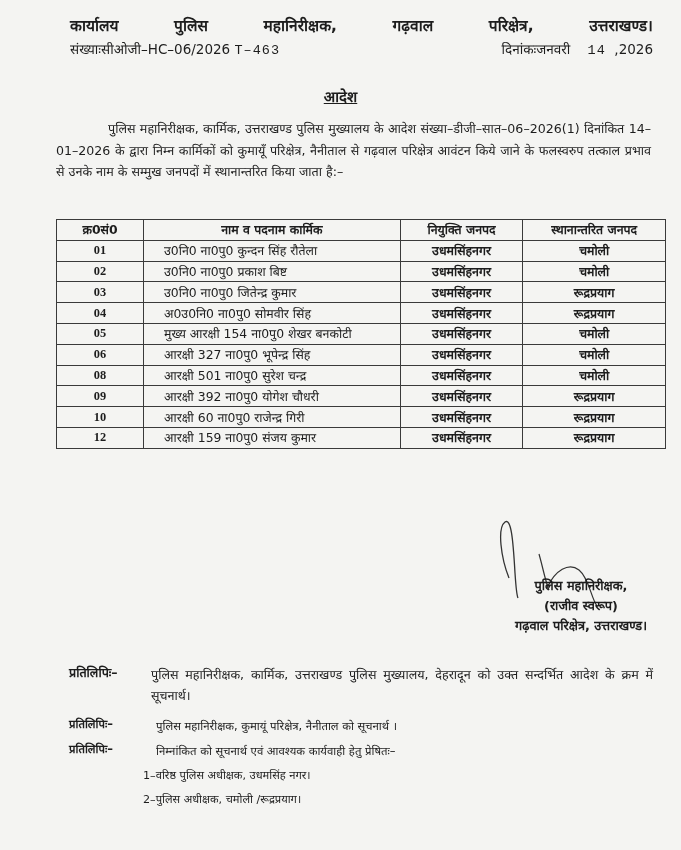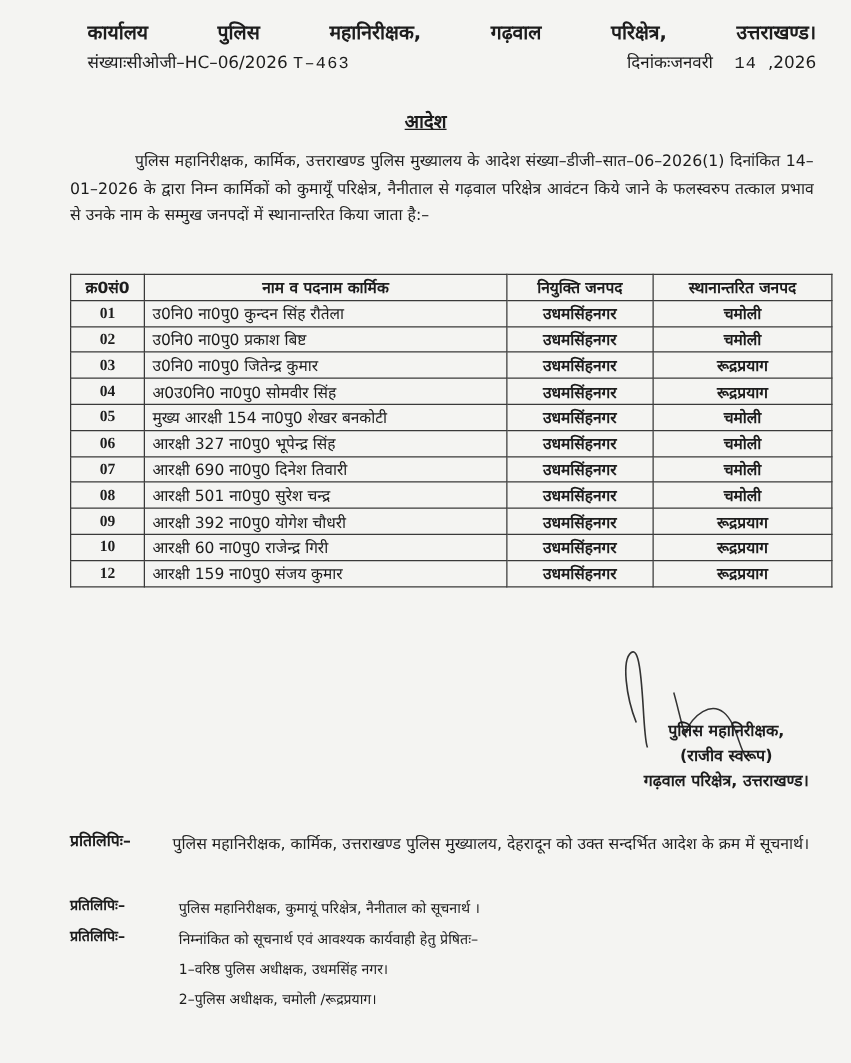--- a/index.html
+++ b/index.html
@@ -25,39 +25,39 @@
   .para {
     position: absolute; top: 118px; left: 56px; right: 30px;
     font-size: 12.6px; line-height: 21.5px; text-align: justify;
     text-indent: 52px;
   }
   table.list {
     position: absolute; top: 219px; left: 56px; width: 610px;
     border-collapse: collapse; font-size: 12.4px;
   }
   table.list th, table.list td {
-    border: 1.3px solid #3a3a3a; padding: 0 6px; height: 19.8px;
+    border: 1.3px solid #3a3a3a; padding: 0 20px; height: 19.8px;
     white-space: nowrap;
   }
   table.list th { font-weight: bold; text-align: center; }
   td.sn { text-align: center; width: 46px; font-weight: bold; font-family: Liberation Serif, serif; }
   td.nm { text-align: left; margin-left: 19px; }
   td.d1, td.d2 { text-align: center; font-weight: bold; }
   .signature {
     position: absolute; left: 487px; top: 518px; width: 120px; height: 90px;
   }
   .sig-block {
     position: absolute; top: 576px; right: 34px; text-align: center;
     font-size: 12.8px; line-height: 20px; font-weight: bold;
   }
   .cc {
     position: absolute; left: 56px; right: 28px; font-size: 12.6px;
     display: flex;
   }
-  .cc .lbl { width: 82px; flex: none; font-weight: bold; }
+  .cc .lbl { width: 82px; flex: none; font-weight: bold; margin-left: 13px; }
   .cc .txt { flex: 1; line-height: 21px; text-align: justify; }
   .cc1 { top: 664px; }
   .cc2 { top: 716px; font-size: 11.4px; }
   .cc3 { top: 741px; font-size: 11.4px; }
   .sub { position: absolute; left: 143px; font-size: 11.2px; }
   .sub1 { top: 767px; }
   .sub2 { top: 791px; }
   .cc2 .lbl, .cc3 .lbl { width: 87px; }
 </style>
 </head>
@@ -130,26 +130,20 @@
           <td class="d1">उधमसिंहनगर</td>
           <td class="d2">चमोली</td>
         </tr>
       <tr>
           <td class="sn">06</td>
           <td class="nm">आरक्षी 327 ना0पु0 भूपेन्द्र सिंह</td>
           <td class="d1">उधमसिंहनगर</td>
           <td class="d2">चमोली</td>
         </tr>
       <tr>
-          <td class="sn">07</td>
-          <td class="nm">आरक्षी 690 ना0पु0 दिनेश तिवारी</td>
-          <td class="d1">उधमसिंहनगर</td>
-          <td class="d2">चमोली</td>
-        </tr>
-      <tr>
           <td class="sn">08</td>
           <td class="nm">आरक्षी 501 ना0पु0 सुरेश चन्द्र</td>
           <td class="d1">उधमसिंहनगर</td>
           <td class="d2">चमोली</td>
         </tr>
       <tr>
           <td class="sn">09</td>
           <td class="nm">आरक्षी 392 ना0पु0 योगेश चौधरी</td>
           <td class="d1">उधमसिंहनगर</td>
           <td class="d2">रूद्रप्रयाग</td>

